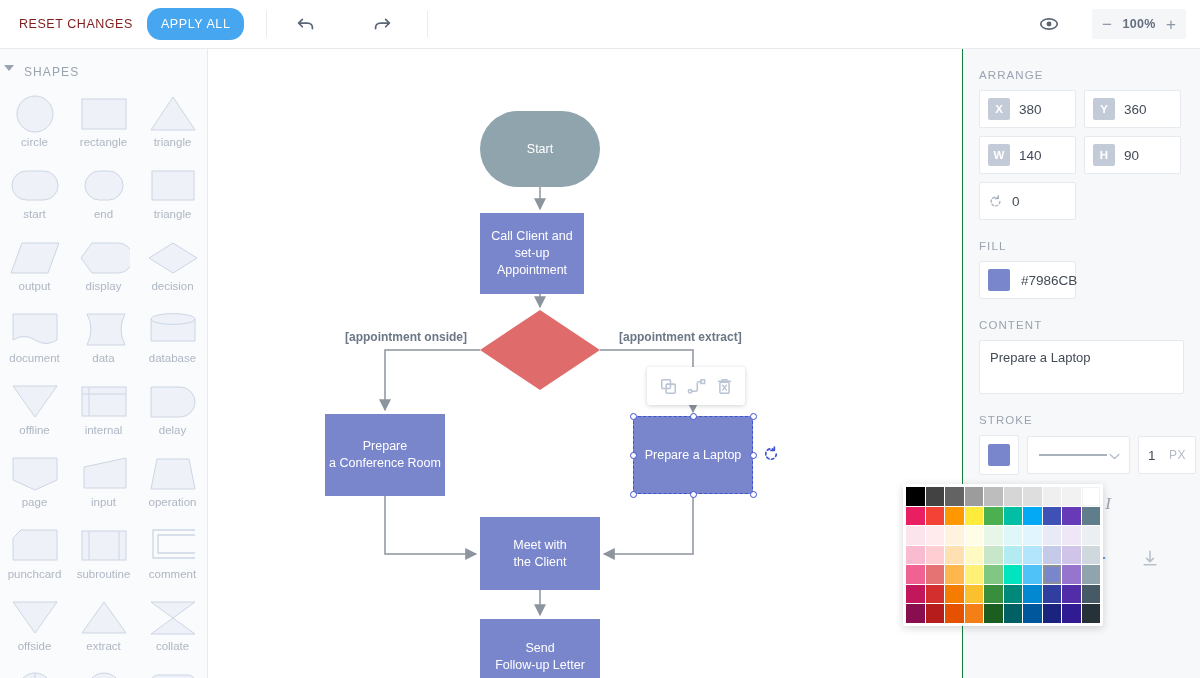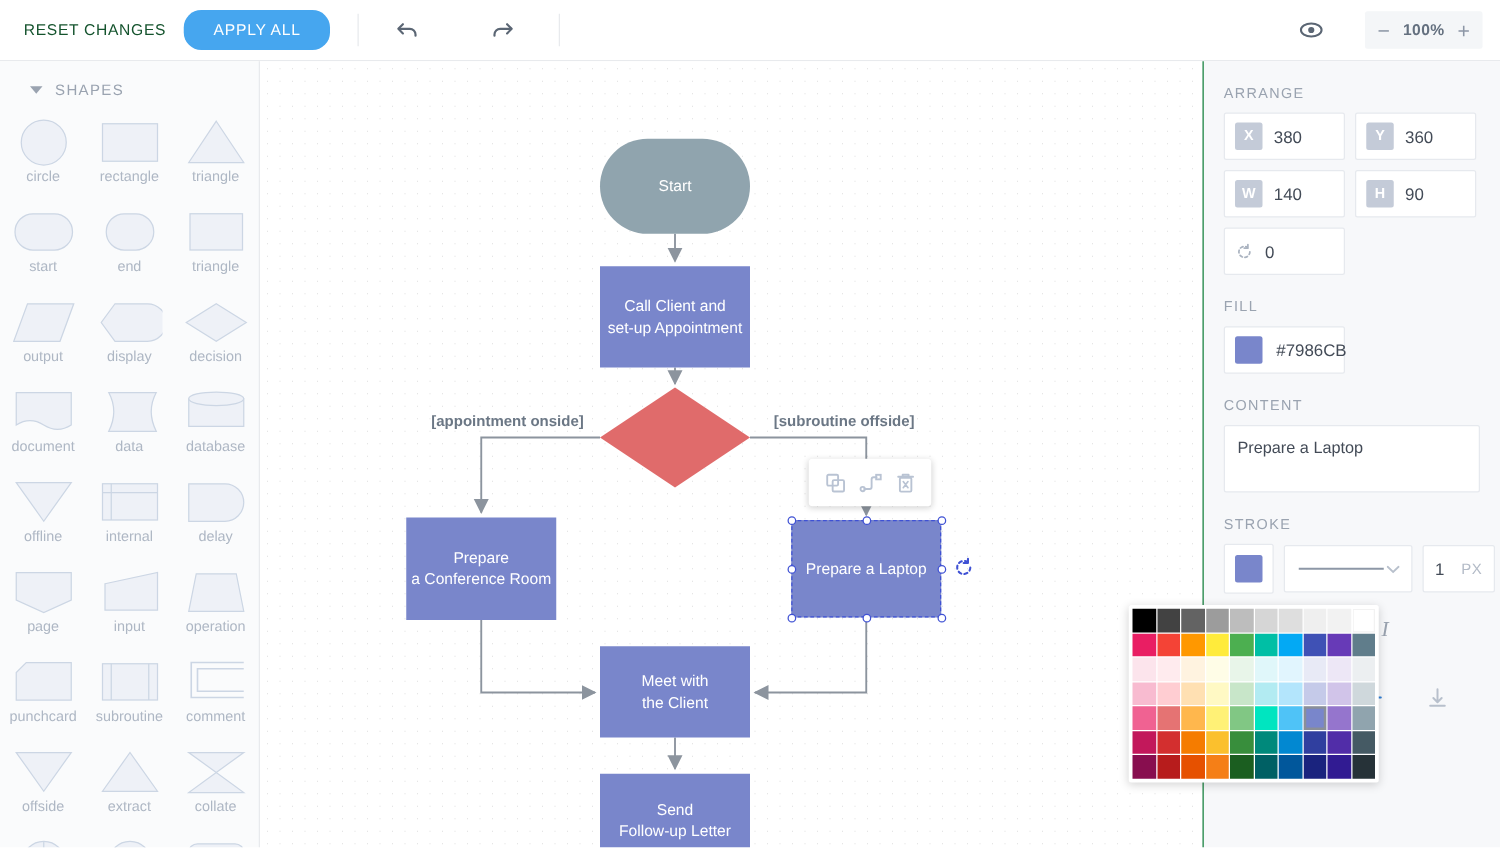--- a/index.html
+++ b/index.html
@@ -11,27 +11,27 @@
   }
   #app{position:relative;width:1200px;height:678px;}
 
   
   #topbar{
     position:absolute;left:0;top:0;width:1200px;height:49px;
     background:#fff;border-bottom:1px solid #e8eaed;
     display:flex;align-items:center;box-sizing:border-box;
   }
   .reset-btn{
-    margin-left:13px;font-size:12.5px;letter-spacing:.55px;color:#14532d;
+    margin-left:13px;font-size:12.5px;letter-spacing:.55px;color:#7f1d1d;
     background:none;border:none;padding:8px 6px;cursor:pointer;
     font-family:inherit;
   }
   .apply-btn{
     margin-left:8px;background:#46a6ef;color:#fff;border:none;
-    font-size:12.5px;letter-spacing:.6px;padding:9px 24px;border-radius:14px;
+    font-size:12.5px;letter-spacing:.6px;padding:9px 14px;border-radius:14px;
     cursor:pointer;font-family:inherit;font-weight:500;
   }
   .tb-sep{width:1px;height:26px;background:#e8eaed;margin:0 22px;}
   .tb-icon{
     width:34px;height:34px;display:flex;align-items:center;justify-content:center;
     cursor:pointer;
   }
   .tb-spacer{flex:1;}
   #eye-wrap{margin-right:32px;display:flex;align-items:center;}
   #zoom-group{
@@ -47,21 +47,21 @@
     min-width:38px;text-align:center;
   }
 
   
   #leftpanel{
     position:absolute;left:0;top:49px;width:208px;height:629px;
     background:#fafbfc;border-right:1px solid #e8eaed;box-sizing:border-box;
     overflow:hidden;
   }
   #shapes-header{
-    display:flex;align-items:center;padding:16px 0 10px 24px;
+    display:flex;padding:16px 0 10px 4px;
     font-size:12px;letter-spacing:1.1px;color:#9aa3b0;
   }
   .caret{
     width:0;height:0;border-left:5px solid transparent;border-right:5px solid transparent;
     border-top:6px solid #9aa3b0;margin-right:10px;
   }
   #shapes-grid{
     display:grid;grid-template-columns:repeat(3,1fr);
     row-gap:2px;
   }
@@ -471,42 +471,42 @@
 
       <path d="M332,541 L332,566" stroke="#8c949e" stroke-width="1.5" fill="none" marker-end="url(#ah)"></path>
 
       <polygon points="332,261 392,301 332,341 272,301" fill="#E06B6B"></polygon>
     </svg>
 
     <div class="node-start" style="left:272px;top:62px;width:120px;height:76px;">
       <span>Start</span>
     </div>
 
-    <div class="node-box" style="left:272px;top:164px;width:120px;height:81px;">
+    <div class="node-box" style="left:272px;top:164px;width:104px;height:81px;">
       <span id="n-call">Call Client and<br>set-up Appointment</span>
     </div>
 
     <div class="node-box" style="left:117px;top:365px;width:120px;height:82px;">
       <span id="n-conf">Prepare<br>a Conference Room</span>
     </div>
 
     <div class="node-box" style="left:425px;top:367px;width:120px;height:78px;">
       <span>Prepare a Laptop</span>
     </div>
 
     <div class="node-box" style="left:272px;top:468px;width:120px;height:73px;">
       <span id="n-meet">Meet with<br>the Client</span>
     </div>
 
     <div class="node-box" style="left:272px;top:570px;width:120px;height:75px;">
       <span id="n-send">Send<br>Follow-up Letter</span>
     </div>
 
     <div class="edge-label" style="left:137px;top:281px;">[appointment onside]</div>
-    <div class="edge-label" style="left:411px;top:281px;">[subroutine offside]</div>
+    <div class="edge-label" style="left:411px;top:281px;">[appointment extract]</div>
 
     <div id="sel-frame" style="left:425px;top:367px;width:120px;height:78px;"></div>
     <div class="handle" style="left:421.5px;top:363.5px;"></div>
     <div class="handle" style="left:481.5px;top:363.5px;"></div>
     <div class="handle" style="left:541.5px;top:363.5px;"></div>
     <div class="handle" style="left:421.5px;top:402.5px;"></div>
     <div class="handle" style="left:541.5px;top:402.5px;"></div>
     <div class="handle" style="left:421.5px;top:441.5px;"></div>
     <div class="handle" style="left:481.5px;top:441.5px;"></div>
     <div class="handle" style="left:541.5px;top:441.5px;"></div>

